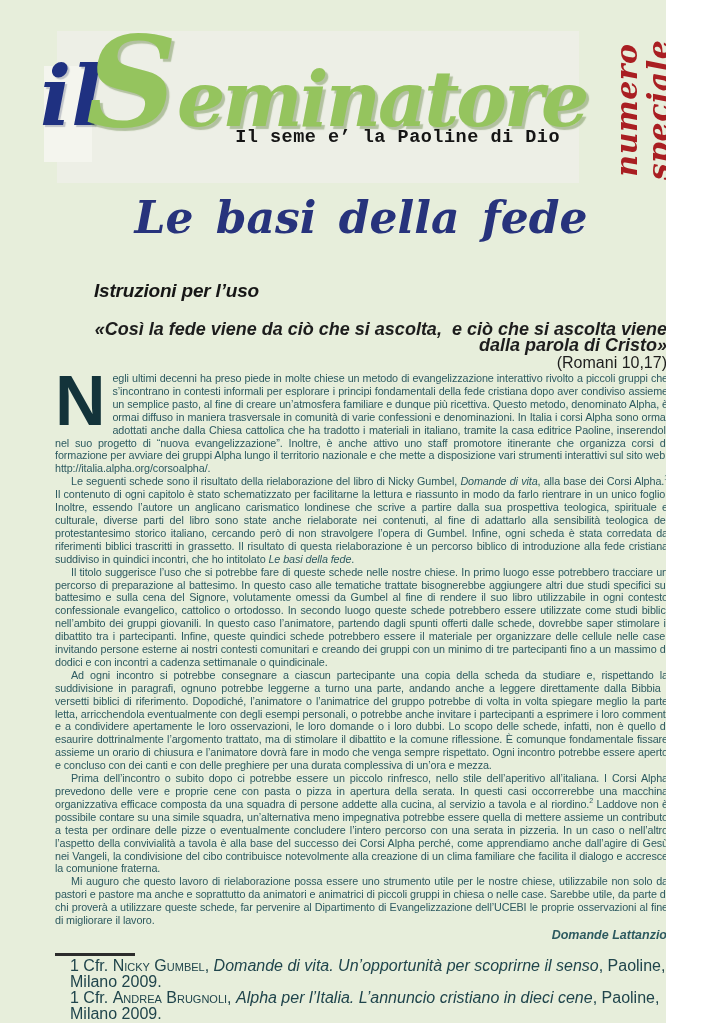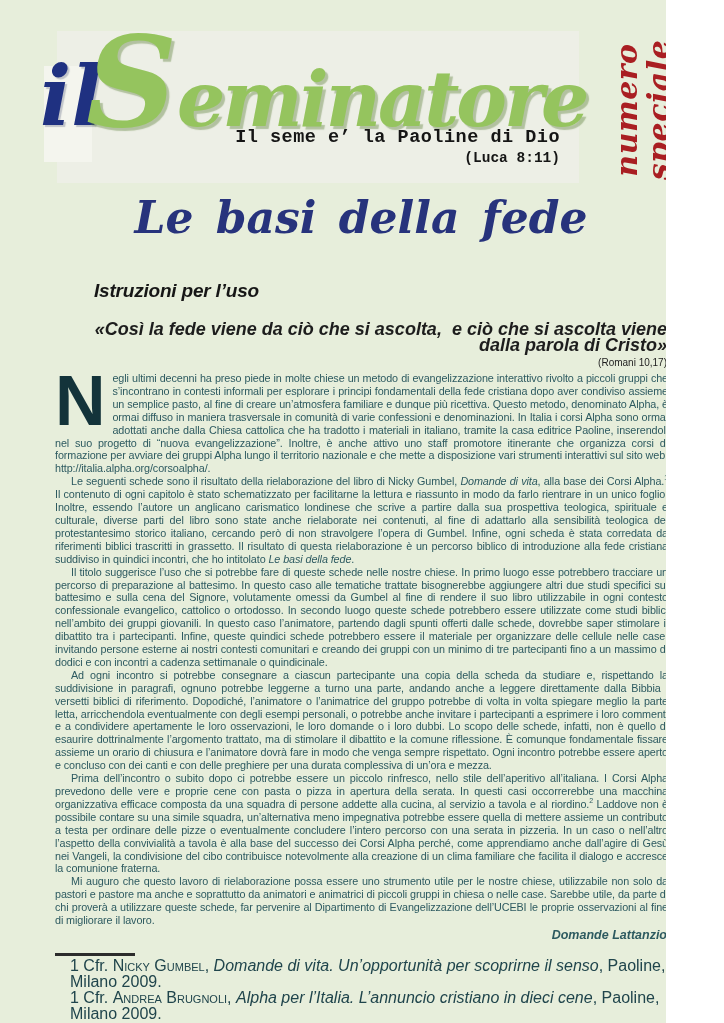--- a/index.html
+++ b/index.html
@@ -57,21 +57,21 @@
     position:absolute; left:55px; top:280px;
     font-size:19px; font-weight:bold; font-style:italic; color:#161616;
     letter-spacing:-0.2px;
     margin-left:39px;
   }
   .epigraph {
     position:absolute; left:55px; top:321px; width:612px; text-align:right;
     color:#1d1d1d;
   }
   .epigraph-text   { font-size:18px; font-weight:bold; font-style:italic; line-height:16px; white-space:pre-wrap; }
-  .epigraph-source { font-size:10px; line-height:15px; margin-top:2px; }
+  .epigraph-source { font-size:16px; line-height:15px; margin-top:2px; }
 
   
   .body-text {
     position:absolute; left:55px; top:372px; width:613px;
     text-align:justify; font-size:10.8px; line-height:12.9px;
     letter-spacing:-0.1px; color:#2d5a60;
   }
   .body-text p { margin:0; text-indent:16px; }
   .body-text p.first { text-indent:0; }
   .dropcap {
@@ -101,21 +101,20 @@
 <body>
 
 <div class="page">
 
   <div class="masthead-box"></div>
   <div class="il-panel"></div>
   <div class="il-text">il</div>
   <div class="brand"><span class="brand-s">S</span><span class="brand-rest">eminatore</span></div>
   <div class="tagline-wrap">
     <div class="tagline">Il seme e’ la Paoline di Dio</div>
-    <div class="verse">(Luca 8:11)</div>
   </div>
   <div class="corner">
     <div>numero</div>
     <div>speciale</div>
   </div>
 
   <div class="article-title">Le basi della fede</div>
   <div class="section-heading">Istruzioni per l’uso</div>
   <div class="epigraph">
     <div class="epigraph-text">«Così la fede viene da ciò che si ascolta,  e ciò che si ascolta viene dalla parola di Cristo»</div>

